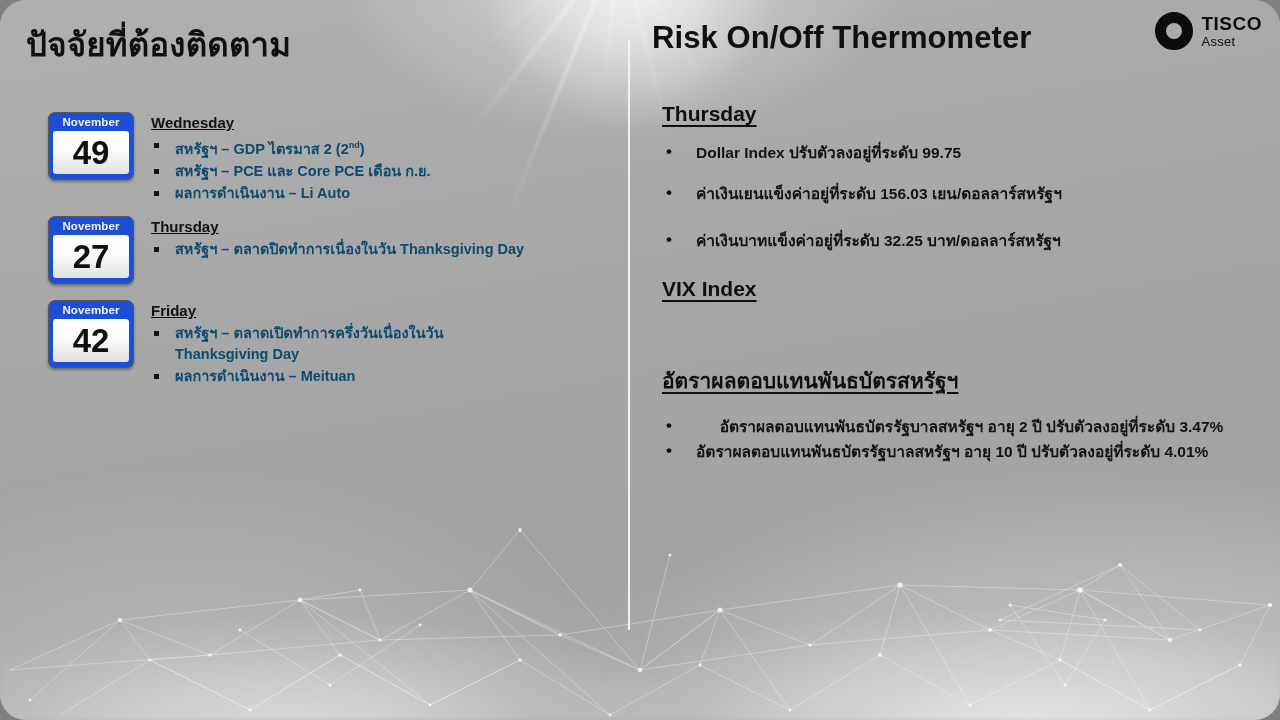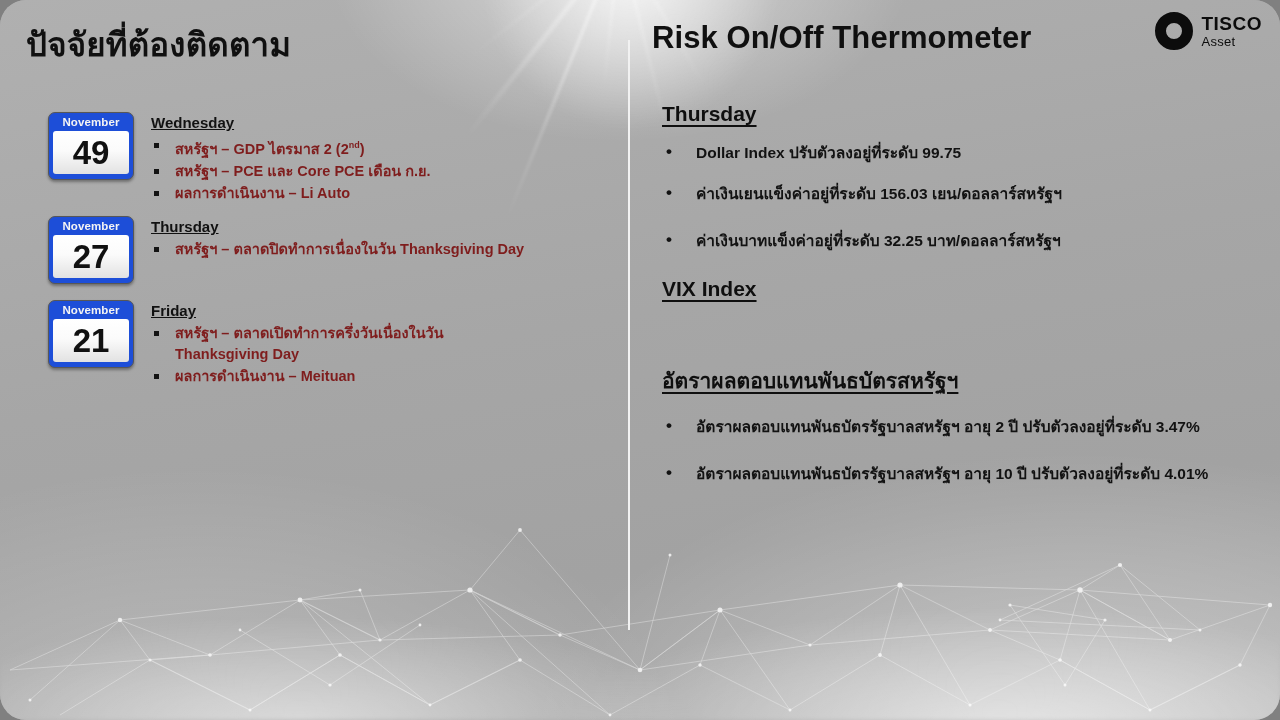--- a/index.html
+++ b/index.html
@@ -176,21 +176,21 @@
   ul.sq-list {
     list-style: none;
     margin: 2px 0 0 0;
     padding: 0;
   }
   ul.sq-list > li {
     position: relative;
     padding-left: 24px;
     font-size: 14.5px;
     font-weight: bold;
-    color: #7f1d1d;
+    color: #0c4a6e;
     line-height: 21px;
     margin-bottom: 1px;
   }
   ul.sq-list > li::before {
     content: "";
     position: absolute;
     left: 3px; top: 8px;
     width: 5px; height: 5px;
     background: #131313;
   }
@@ -340,21 +340,21 @@
       <div class="day-name">Thursday</div>
       <ul class="sq-list">
         <li>สหรัฐฯ – ตลาดปิดทำการเนื่องในวัน Thanksgiving Day</li>
       </ul>
     </div>
   </div>
 
   <div class="day-block" style="left:48px; top:300px;">
     <div class="cal">
       <div class="cal-month">November</div>
-      <div class="cal-day">21</div>
+      <div class="cal-day">42</div>
     </div>
     <div class="day-body" style="width:330px;">
       <div class="day-name">Friday</div>
       <ul class="sq-list">
         <li>สหรัฐฯ – ตลาดเปิดทำการครึ่งวันเนื่องในวัน Thanksgiving Day</li>
         <li>ผลการดำเนินงาน – Meituan</li>
       </ul>
     </div>
   </div>
 
@@ -377,18 +377,18 @@
     </ul>
   </div>
 
   <div class="r-section" style="top:277px;text-align:center;">
     <div class="r-head">VIX Index</div>
   </div>
 
   <div class="r-section" style="top:364px; width:585px;">
     <div class="r-head">อัตราผลตอบแทนพันธบัตรสหรัฐฯ</div>
     <ul class="dot-list" style="margin-top:17px;">
-      <li style="margin-bottom:22px;">อัตราผลตอบแทนพันธบัตรรัฐบาลสหรัฐฯ อายุ 2 ปี ปรับตัวลงอยู่ที่ระดับ 3.47%</li>
+      <li style="text-align:center;">อัตราผลตอบแทนพันธบัตรรัฐบาลสหรัฐฯ อายุ 2 ปี ปรับตัวลงอยู่ที่ระดับ 3.47%</li>
       <li>อัตราผลตอบแทนพันธบัตรรัฐบาลสหรัฐฯ อายุ 10 ปี ปรับตัวลงอยู่ที่ระดับ 4.01%</li>
     </ul>
   </div>
 
 </div>
 
 </body></html>

